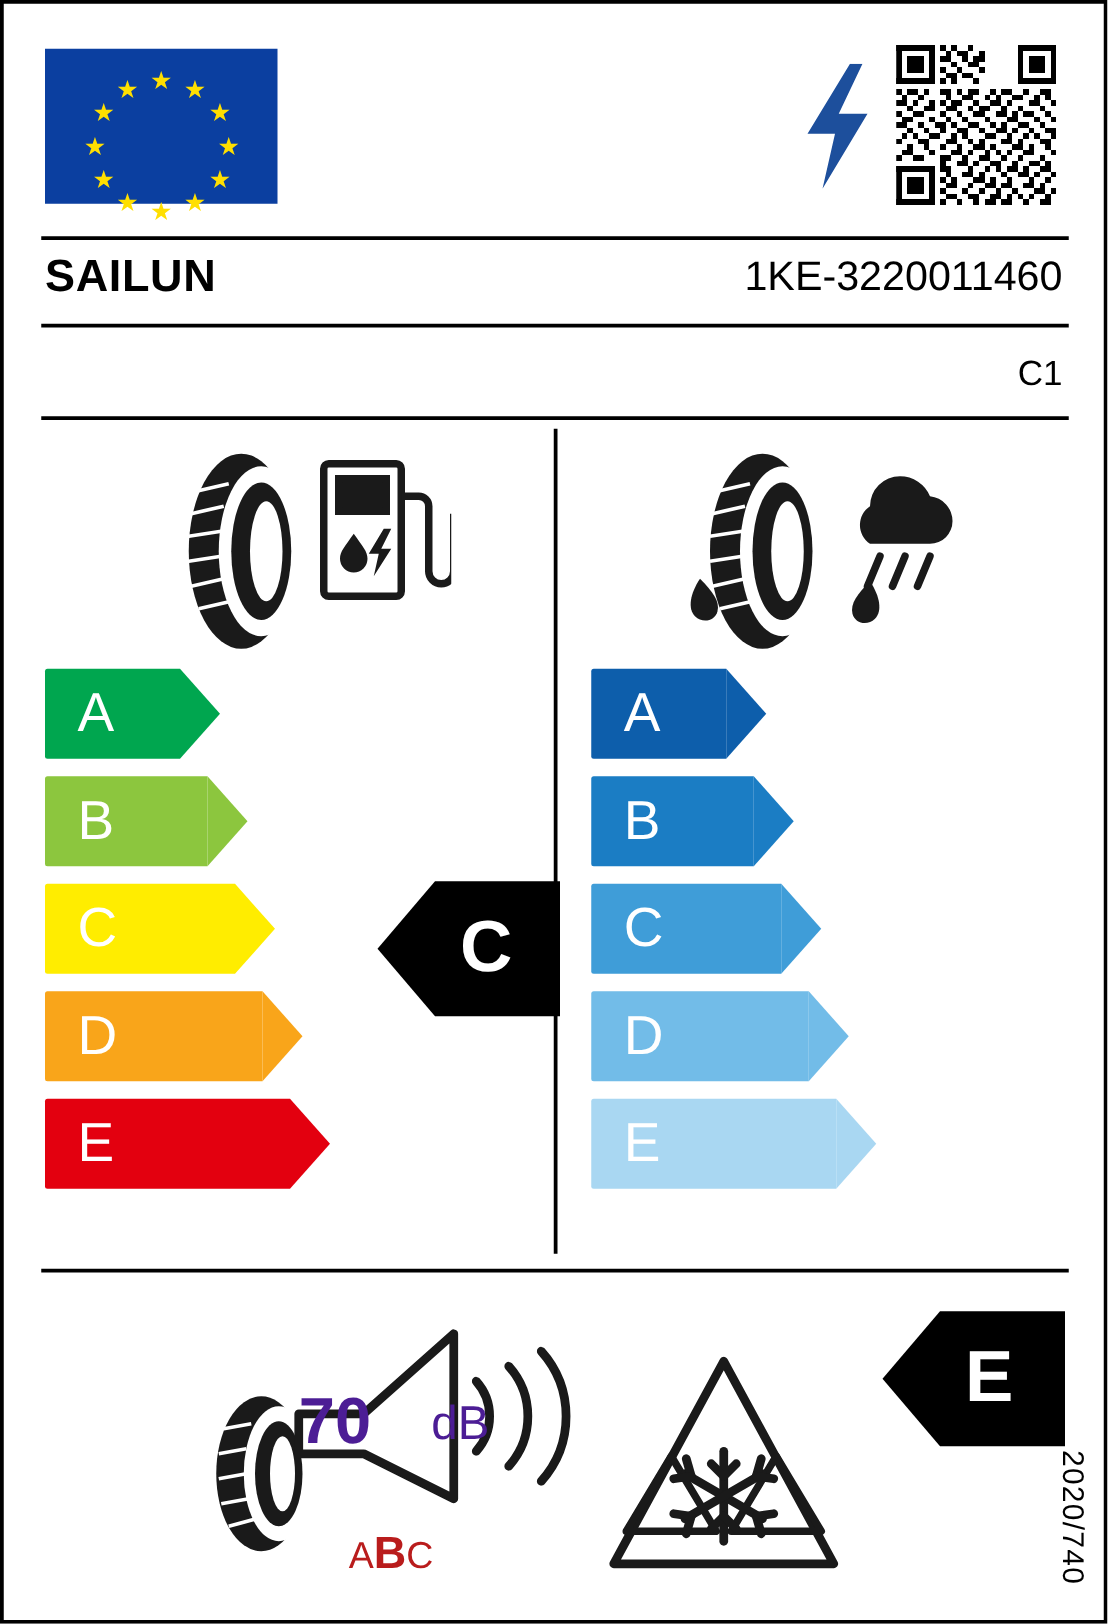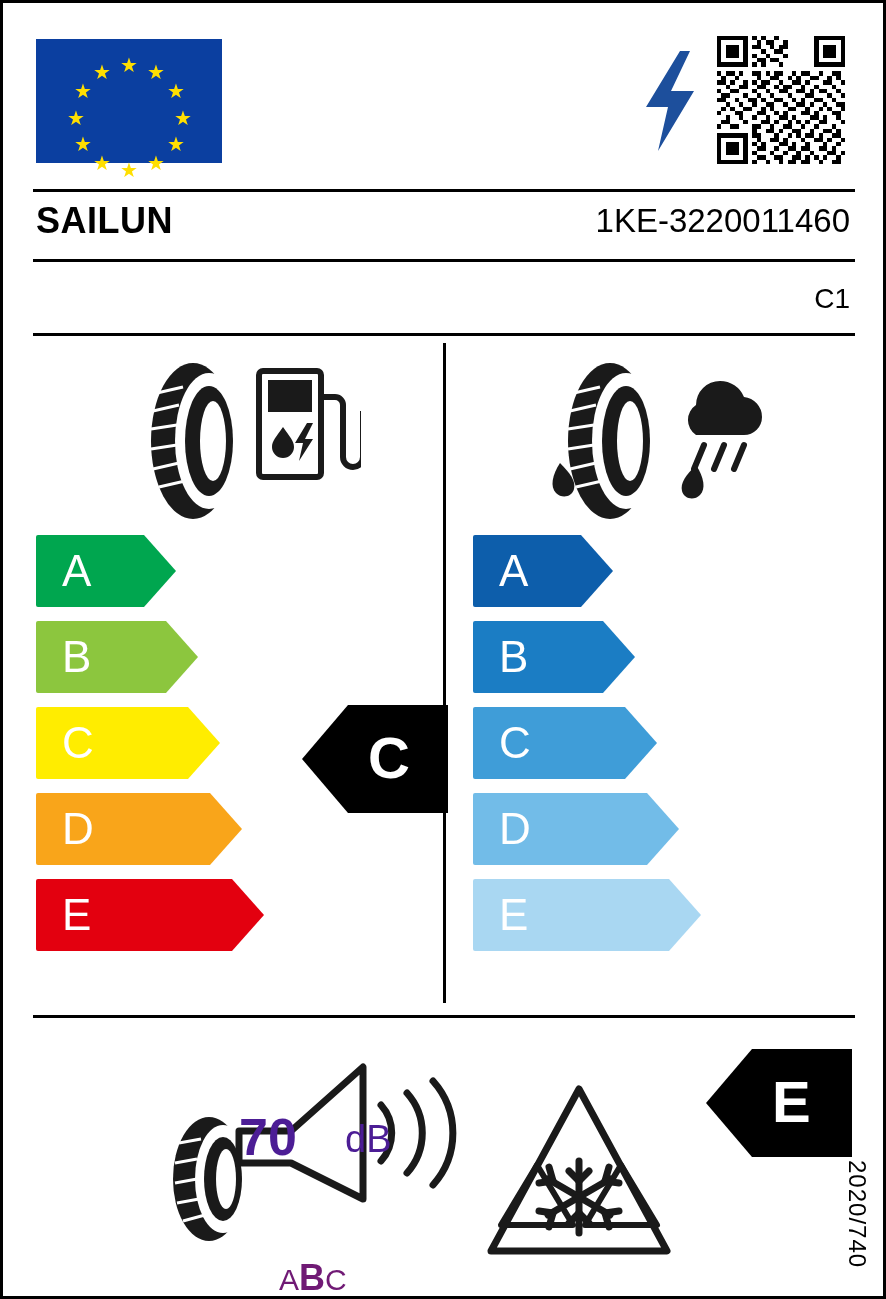--- a/index.html
+++ b/index.html
@@ -172,22 +172,21 @@
   .db-value {
     position: absolute;
     font-weight: bold;
     color: #4c1d95;
   }
   .noise-classes {
     position: absolute;
     left: 276px; top: 1222px;
     font-size: 30px;
     line-height: 34px;
-    color: #701a75;
-    margin-top: 36px;
+    color: #b91c1c;
   }
   .noise-classes b { font-size: 36px; }
   .year {
     position: absolute;
     right: 12px; bottom: 28px;
     font-size: 24px;
     color: #000;
     writing-mode: vertical-rl;
     letter-spacing: 1px;
   }

